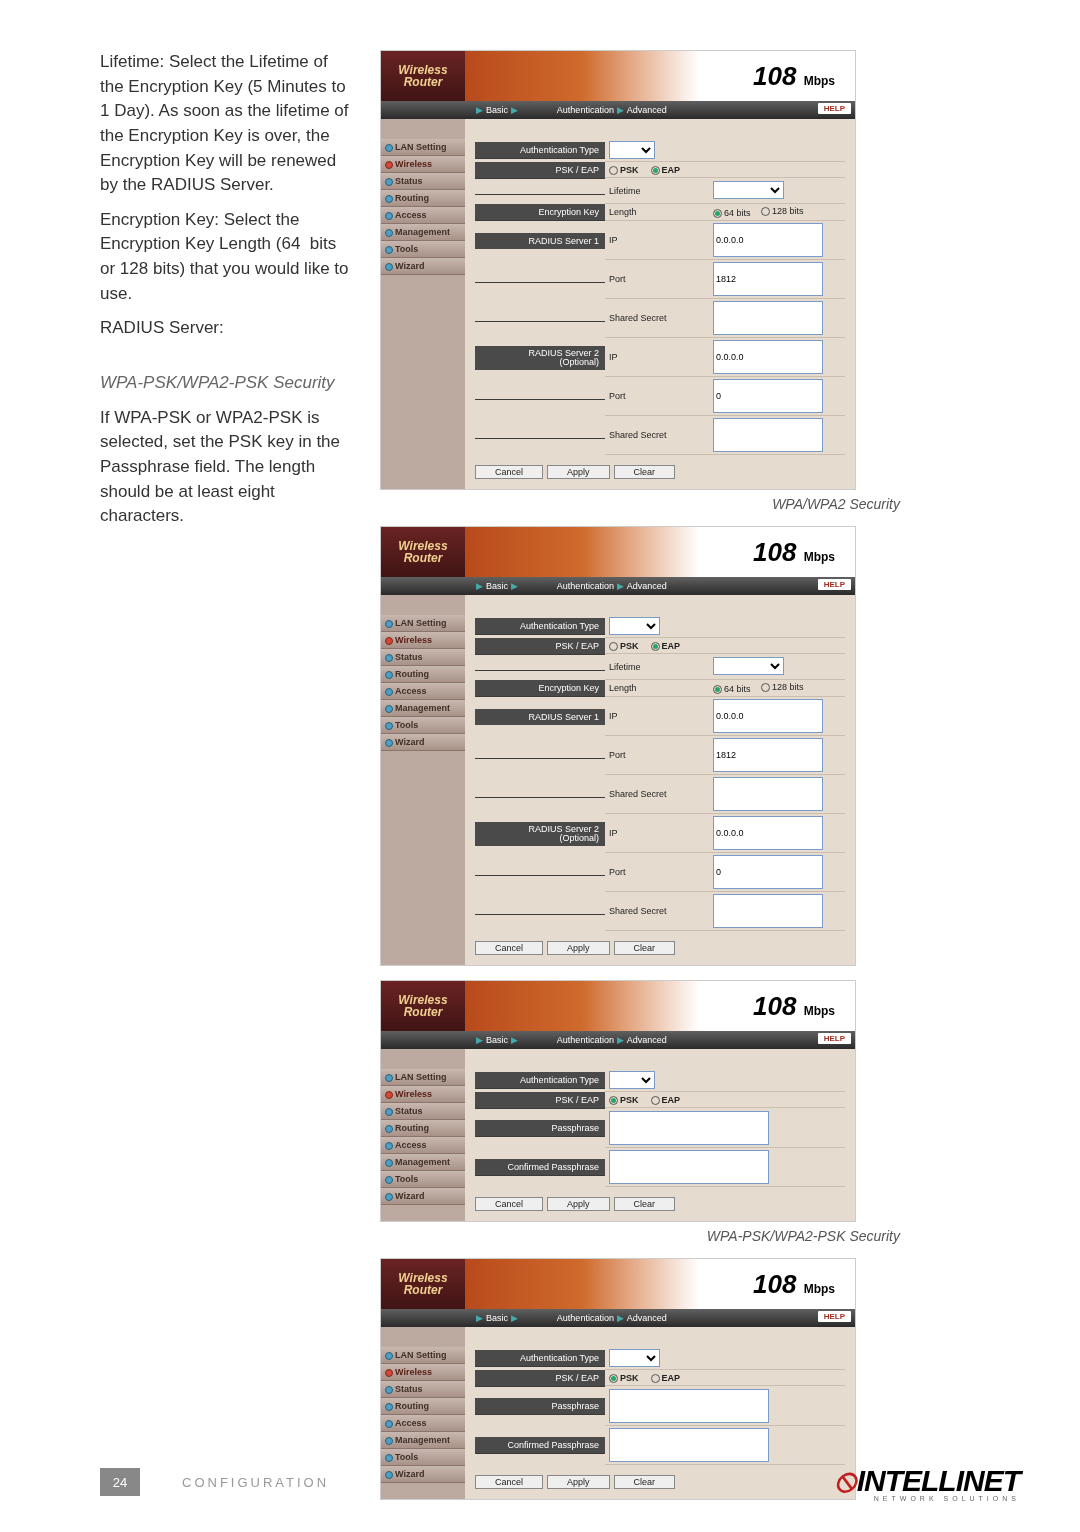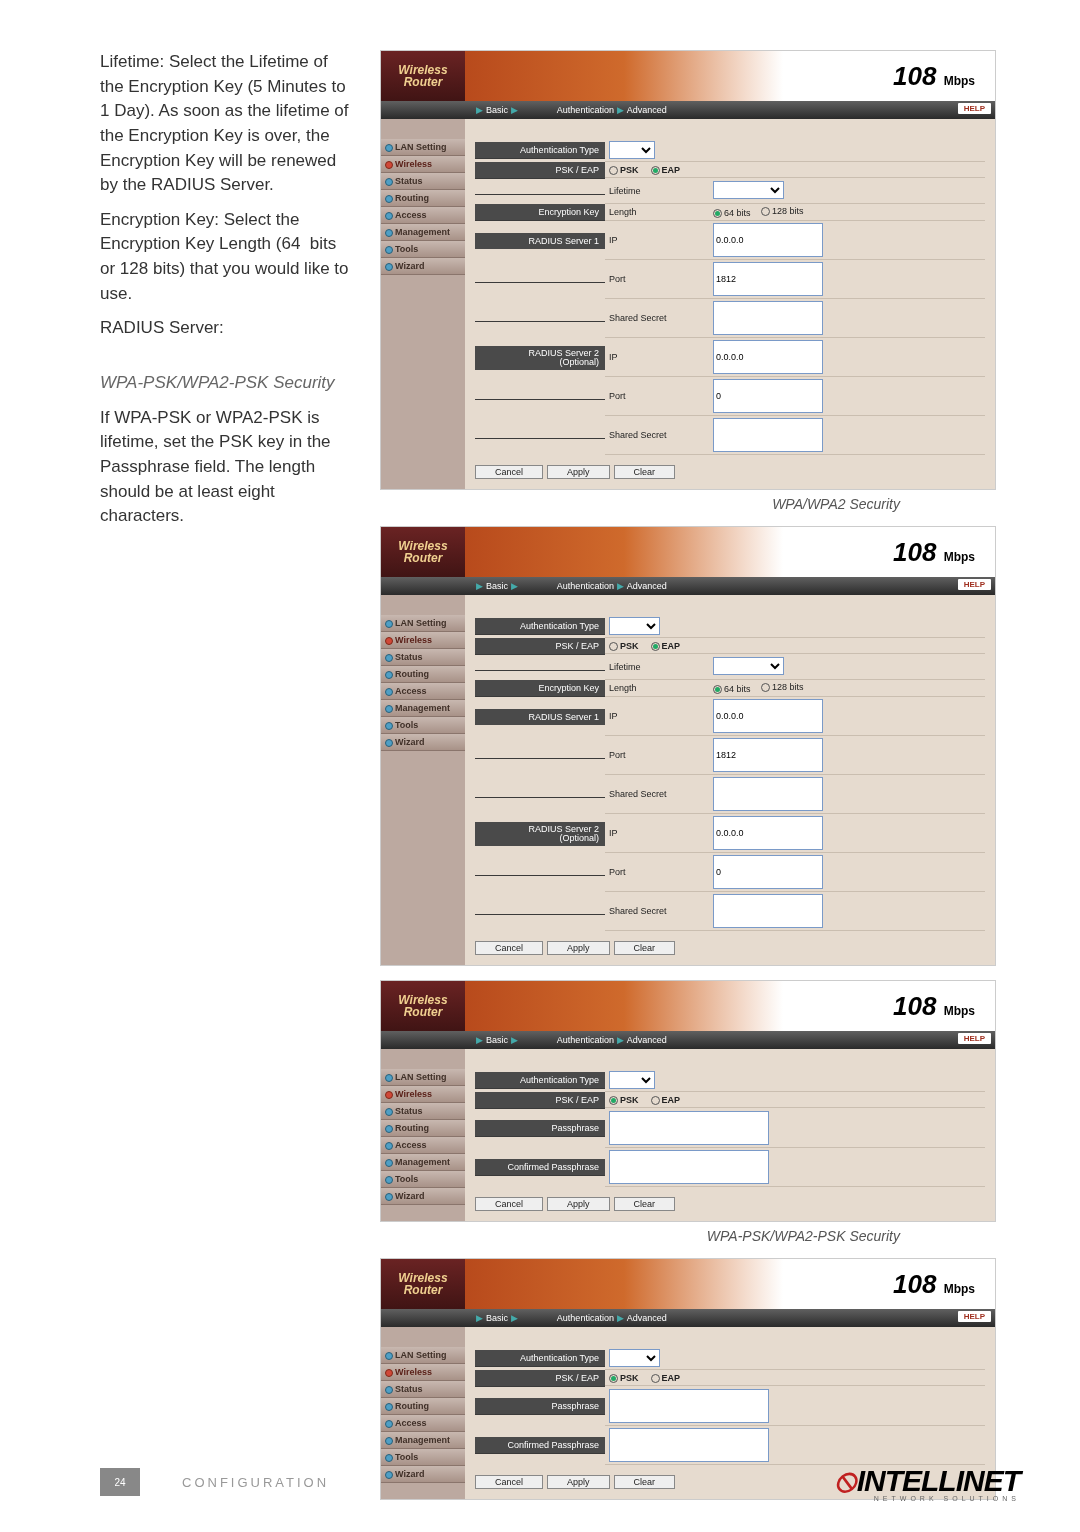--- a/index.html
+++ b/index.html
@@ -12,21 +12,21 @@
     position: relative;
     padding: 50px 60px 0 100px;
   }
   .content { display: flex; gap: 30px; }
   .left-col { width: 250px; font-size: 17px; line-height: 1.45; font-weight: 300; }
   .left-col p { margin-bottom: 10px; }
   .left-col ol { padding-left: 20px; margin-bottom: 10px; }
   .left-col li { margin-bottom: 4px; }
   .italic-heading { font-style: italic; color: #666; margin-top: 30px; margin-bottom: 4px; }
   .right-col { flex: 1; }
-  .screenshot { margin-bottom: 6px; border: 1px solid #ccc; font-size: 9px; width: 616px; }
+  .screenshot { margin-bottom: 6px; border: 1px solid #ccc; font-size: 9px; width: 476px; }
   .scr-header { display: flex; height: 50px; }
   .scr-logo {
     width: 84px;
     background: linear-gradient(#6a2323, #401414);
     color: #f0d090; font-style: italic; font-weight: bold;
     display: flex; flex-direction: column; align-items: center; justify-content: center;
     font-size: 12px; line-height: 1;
   }
   .scr-banner {
     flex: 1;
@@ -97,40 +97,40 @@
   }
   .caption { font-style: italic; text-align: right; font-size: 14px; color: #555; width: 520px; margin: 2px 0 14px 0; }
   .footer {
     position: absolute; bottom: 30px; left: 0; right: 0;
     padding: 0 60px 0 100px;
     display: flex; align-items: center; justify-content: space-between;
   }
   .page-badge {
     width: 40px; height: 28px; background: #888; color: #fff;
     display: flex; align-items: center; justify-content: center;
-    font-size: 10px; margin-right: 14px;
+    font-size: 13px; margin-right: 14px;
   }
   .footer-left { display: flex; align-items: center; }
   .footer-section { letter-spacing: 3px; font-size: 13px; color: #999; margin-left: 28px; }
   .brand { display: flex; flex-direction: column; align-items: flex-end; }
   .brand-top { font-weight: 900; font-style: italic; font-size: 30px; color: #000; letter-spacing: -1px; display: flex; align-items: center; }
   .brand-top .check { color: #c02020; margin-right: 2px; font-size: 32px; }
   .brand-sub { font-size: 7px; letter-spacing: 4px; color: #666; margin-top: -4px; }
 </style>
 </head>
 <body>
 
 <div class="content">
 
   <div class="left-col">
     <p>Lifetime: Select the Lifetime of the Encryption Key (5 Minutes to 1 Day). As soon as the lifetime of the Encryption Key is over, the Encryption Key will be renewed by the RADIUS Server.</p>
     <p>Encryption Key: Select the Encryption Key Length (64&nbsp; bits or 128 bits) that you would like to use.</p>
     <p>RADIUS Server:</p>
     <p class="italic-heading">WPA-PSK/WPA2-PSK Security</p>
-    <p>If WPA-PSK or WPA2-PSK is lifetime, set the PSK key in the Passphrase field. The length should be at least eight characters.</p>
+    <p>If WPA-PSK or WPA2-PSK is selected, set the PSK key in the Passphrase field. The length should be at least eight characters.</p>
   </div>
 
   <div class="right-col">
 
     <div class="screenshot">
       <div class="scr-header">
         <div class="scr-logo">
           <span>Wireless</span>
           <span>Router</span>
         </div>

